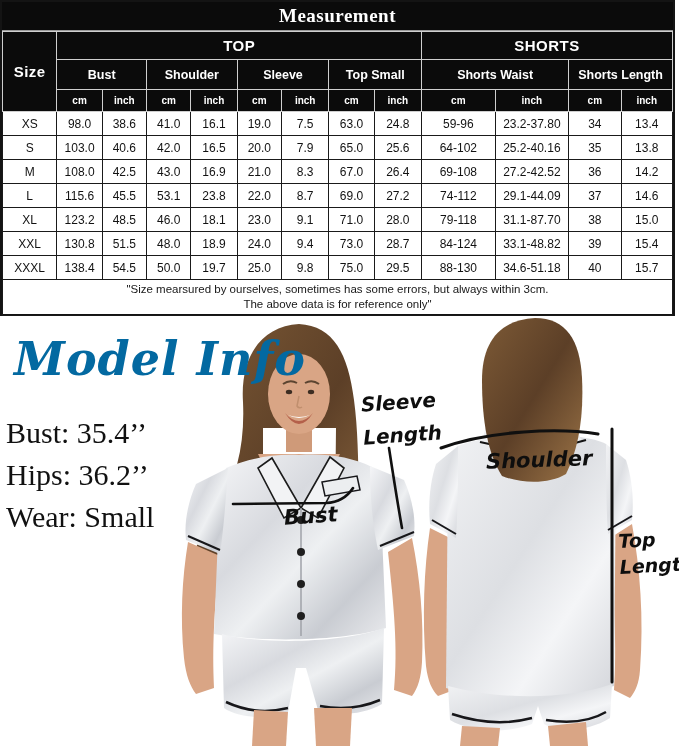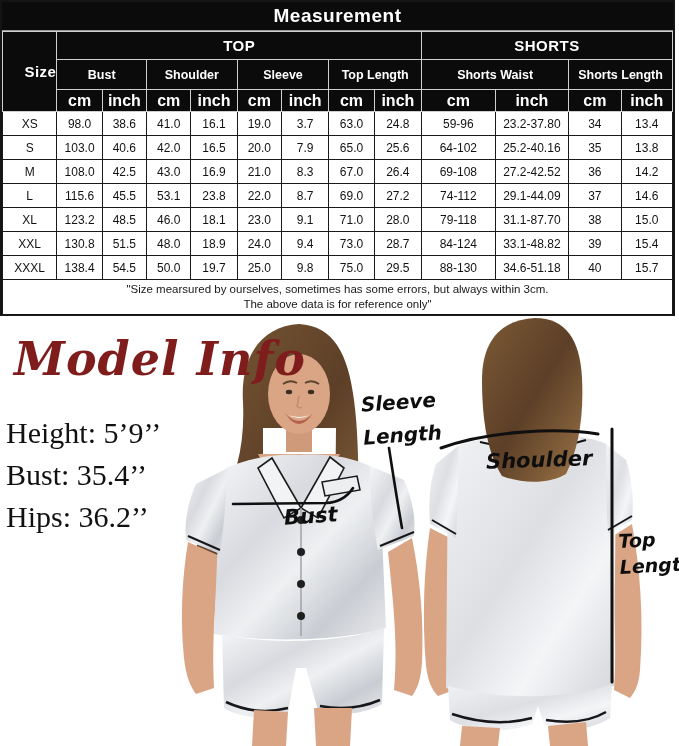--- a/index.html
+++ b/index.html
@@ -3,39 +3,39 @@
 <meta charset="utf-8">
 <style>
   html,body{margin:0;padding:0;background:#fff;}
   #page{position:relative;width:679px;height:746px;background:#fff;overflow:hidden;
         font-family:"Liberation Sans",sans-serif;}
 
   
   .tbl-wrap{position:absolute;top:0;left:0;width:675px;height:316px;border:2px solid #141414;
             background:#fff;box-sizing:border-box;}
   .tbl-title{height:28px;line-height:28px;background:#0b0b0b;color:#fff;text-align:center;
-             font-size:19px;font-weight:bold;letter-spacing:.5px;border-bottom:1px solid #9a9a9a;}
+             font-size:19px;font-weight:bold;letter-spacing:.5px;border-bottom:1px solid #9a9a9a;font-family:Liberation Serif, serif;}
   table{width:100%;border-collapse:collapse;table-layout:fixed;}
   col.c-size{width:54px}col.c-s45{width:45px}col.c-s44{width:44px}col.c-s46{width:46px}
   col.c-s47{width:47px}col.c-sw{width:73px}col.c-sl1{width:52px}col.c-sl2{width:51px}
   thead th{background:#0b0b0b;color:#fff;font-weight:bold;text-align:center;
            border:1px solid #cfcfcf;padding:0;}
   tr.h1 th{height:27px;font-size:15px;letter-spacing:.5px;}
   tr.h2 th{height:29px;font-size:12.5px;}
-  tr.h3 th{height:21px;font-size:16px;}
-  th.size-th{font-size:15px;text-align:right;}
+  tr.h3 th{height:21px;font-size:10px;}
+  th.size-th{font-size:15px;}
   tbody td{height:23px;font-size:12px;color:#121212;text-align:center;
            border:1px solid #1a1a1a;padding:0;background:#fff;}
   tfoot td{border:1px solid #1a1a1a;}
   .footnote{font-size:11.5px;line-height:15px;text-align:center;color:#171717;padding:2px 0 3px;}
 
   
   .lower{position:absolute;top:318px;left:0;width:679px;height:428px;background:#fff;}
   .mi-title{position:absolute;left:14px;top:14px;margin:0;font-family:"DejaVu Serif",serif;
-            font-style:italic;font-weight:600;font-size:46px;color:#7f1d1d;letter-spacing:1px;}
+            font-style:italic;font-weight:600;font-size:46px;color:#0369a1;letter-spacing:1px;}
   .mi-list{position:absolute;left:6px;top:100px;margin:0;padding:0;list-style:none;}
   .mi-list li{font-family:"Liberation Serif",serif;font-size:30px;line-height:30px;
               margin-bottom:12px;color:#111;white-space:nowrap;}
   svg.layer{position:absolute;left:0;top:0;}
   .ann{position:absolute;font-family:"DejaVu Sans",sans-serif;font-style:italic;font-weight:600;
        color:#0e0e0e;white-space:nowrap;}
   .ann span{display:block;}
   .ann-sleeve{left:362px;top:68px;font-size:20px;line-height:33px;transform:rotate(-4deg);}
   .ann-bust{left:284px;top:186px;font-size:21px;transform:rotate(-4deg);}
   .ann-shoulder{left:486px;top:130px;font-size:21px;transform:rotate(-2deg);}
@@ -67,21 +67,21 @@
       <thead>
         <tr class="h1">
           <th rowspan="3" class="size-th">Size</th>
           <th colspan="8">TOP</th>
           <th colspan="4">SHORTS</th>
         </tr>
         <tr class="h2" id="subhead-row">
             <th colspan="2">Bust</th>
             <th colspan="2">Shoulder</th>
             <th colspan="2">Sleeve</th>
-            <th colspan="2">Top Length</th>
+            <th colspan="2">Top Small</th>
             <th colspan="2">Shorts Waist</th>
             <th colspan="2">Shorts Length</th>
           </tr>
         <tr class="h3" id="unit-row">
             <th>cm</th>
             <th>inch</th>
             <th>cm</th>
             <th>inch</th>
             <th>cm</th>
             <th>inch</th>
@@ -94,21 +94,21 @@
           </tr>
       </thead>
       <tbody id="tbody">
           <tr>
             <td>XS</td>
             <td>98.0</td>
             <td>38.6</td>
             <td>41.0</td>
             <td>16.1</td>
             <td>19.0</td>
-            <td>3.7</td>
+            <td>7.5</td>
             <td>63.0</td>
             <td>24.8</td>
             <td>59-96</td>
             <td>23.2-37.80</td>
             <td>34</td>
             <td>13.4</td>
           </tr>
           <tr>
             <td>S</td>
             <td>103.0</td>
@@ -290,23 +290,23 @@
       <g stroke="#101010" fill="none" stroke-linecap="round">
         <path d="M233,186 L326,185 Q344,184 353,170" stroke-width="2.6"></path>
         <path d="M389,130 C393,156 397,182 402,210" stroke-width="2.6"></path>
         <path d="M441,130 C490,112 560,110 598,116" stroke-width="3"></path>
         <path d="M612,111 L612,364" stroke-width="3"></path>
       </g>
     </svg>
 
     <h2 class="mi-title">Model Info</h2>
     <ul class="mi-list" id="mi-list">
-        <li>Height: 5’9’’</li>
         <li>Bust: 35.4’’</li>
         <li>Hips: 36.2’’</li>
+        <li>Wear: Small</li>
       </ul>
 
     <div class="ann ann-sleeve">
       <span>Sleeve</span>
       <span>Length</span>
     </div>
     <div class="ann ann-bust">Bust</div>
     <div class="ann ann-shoulder">Shoulder</div>
     <div class="ann ann-toplen">
       <span>Top</span>

